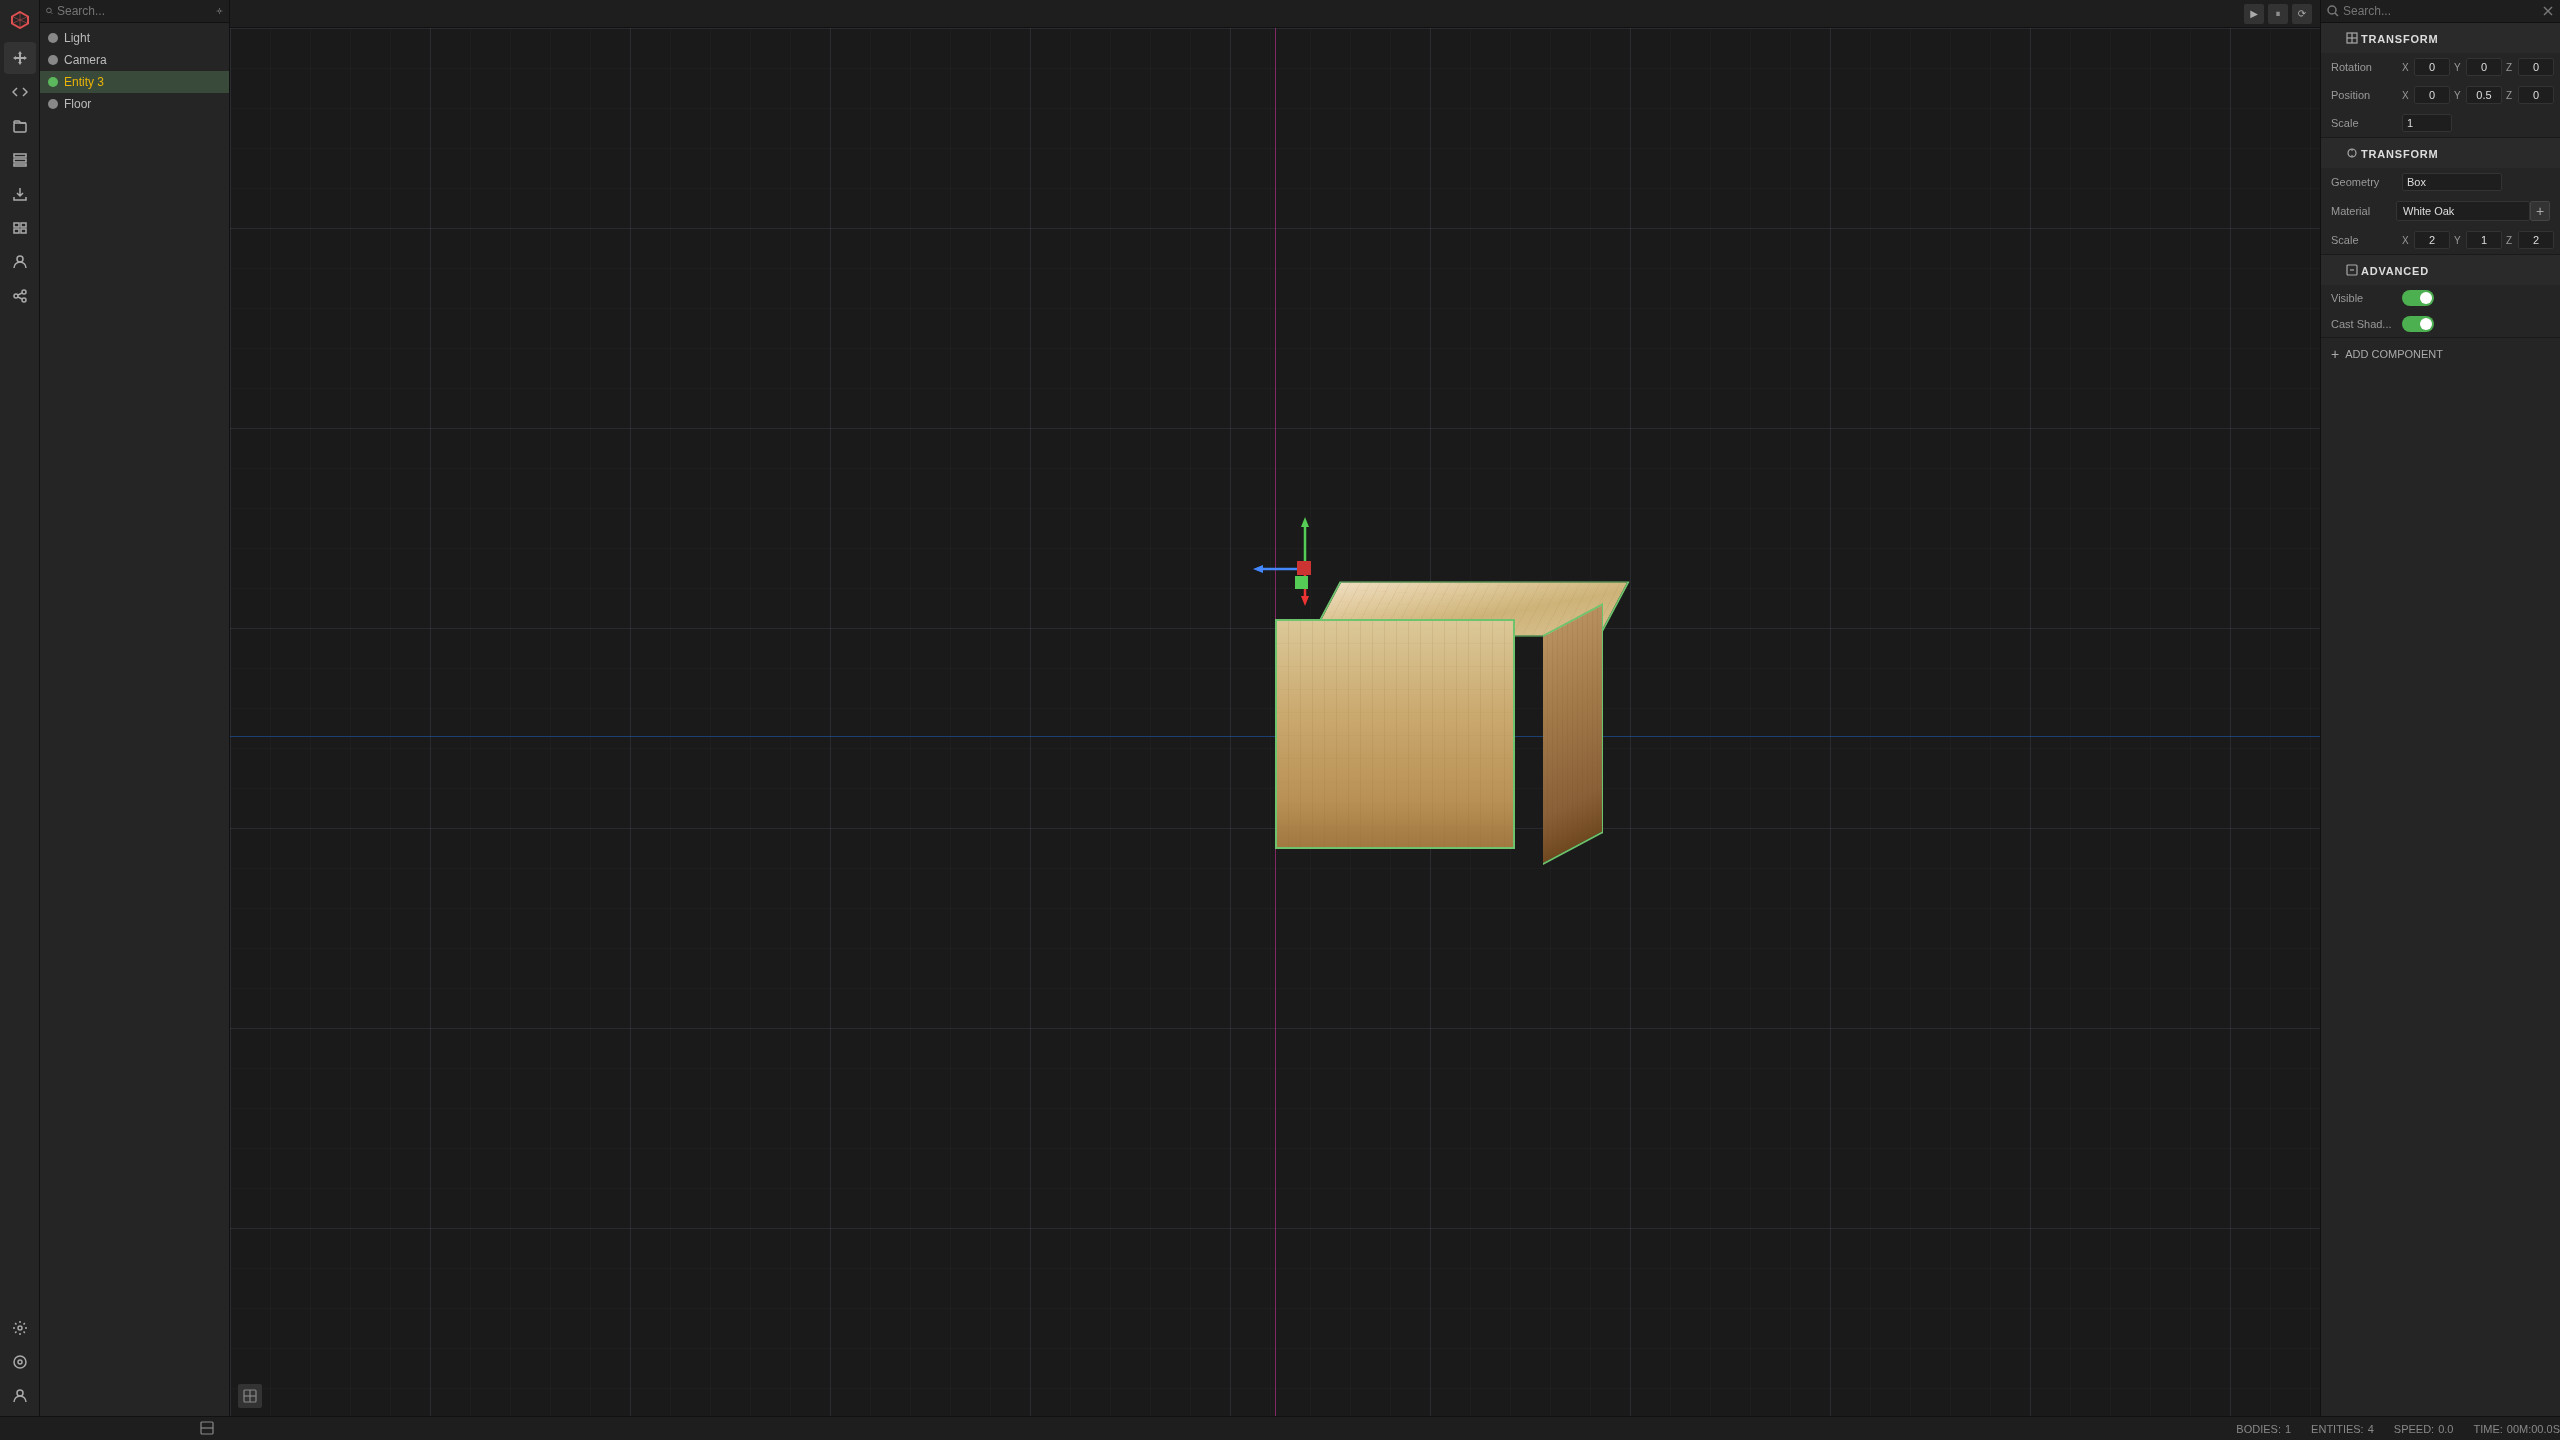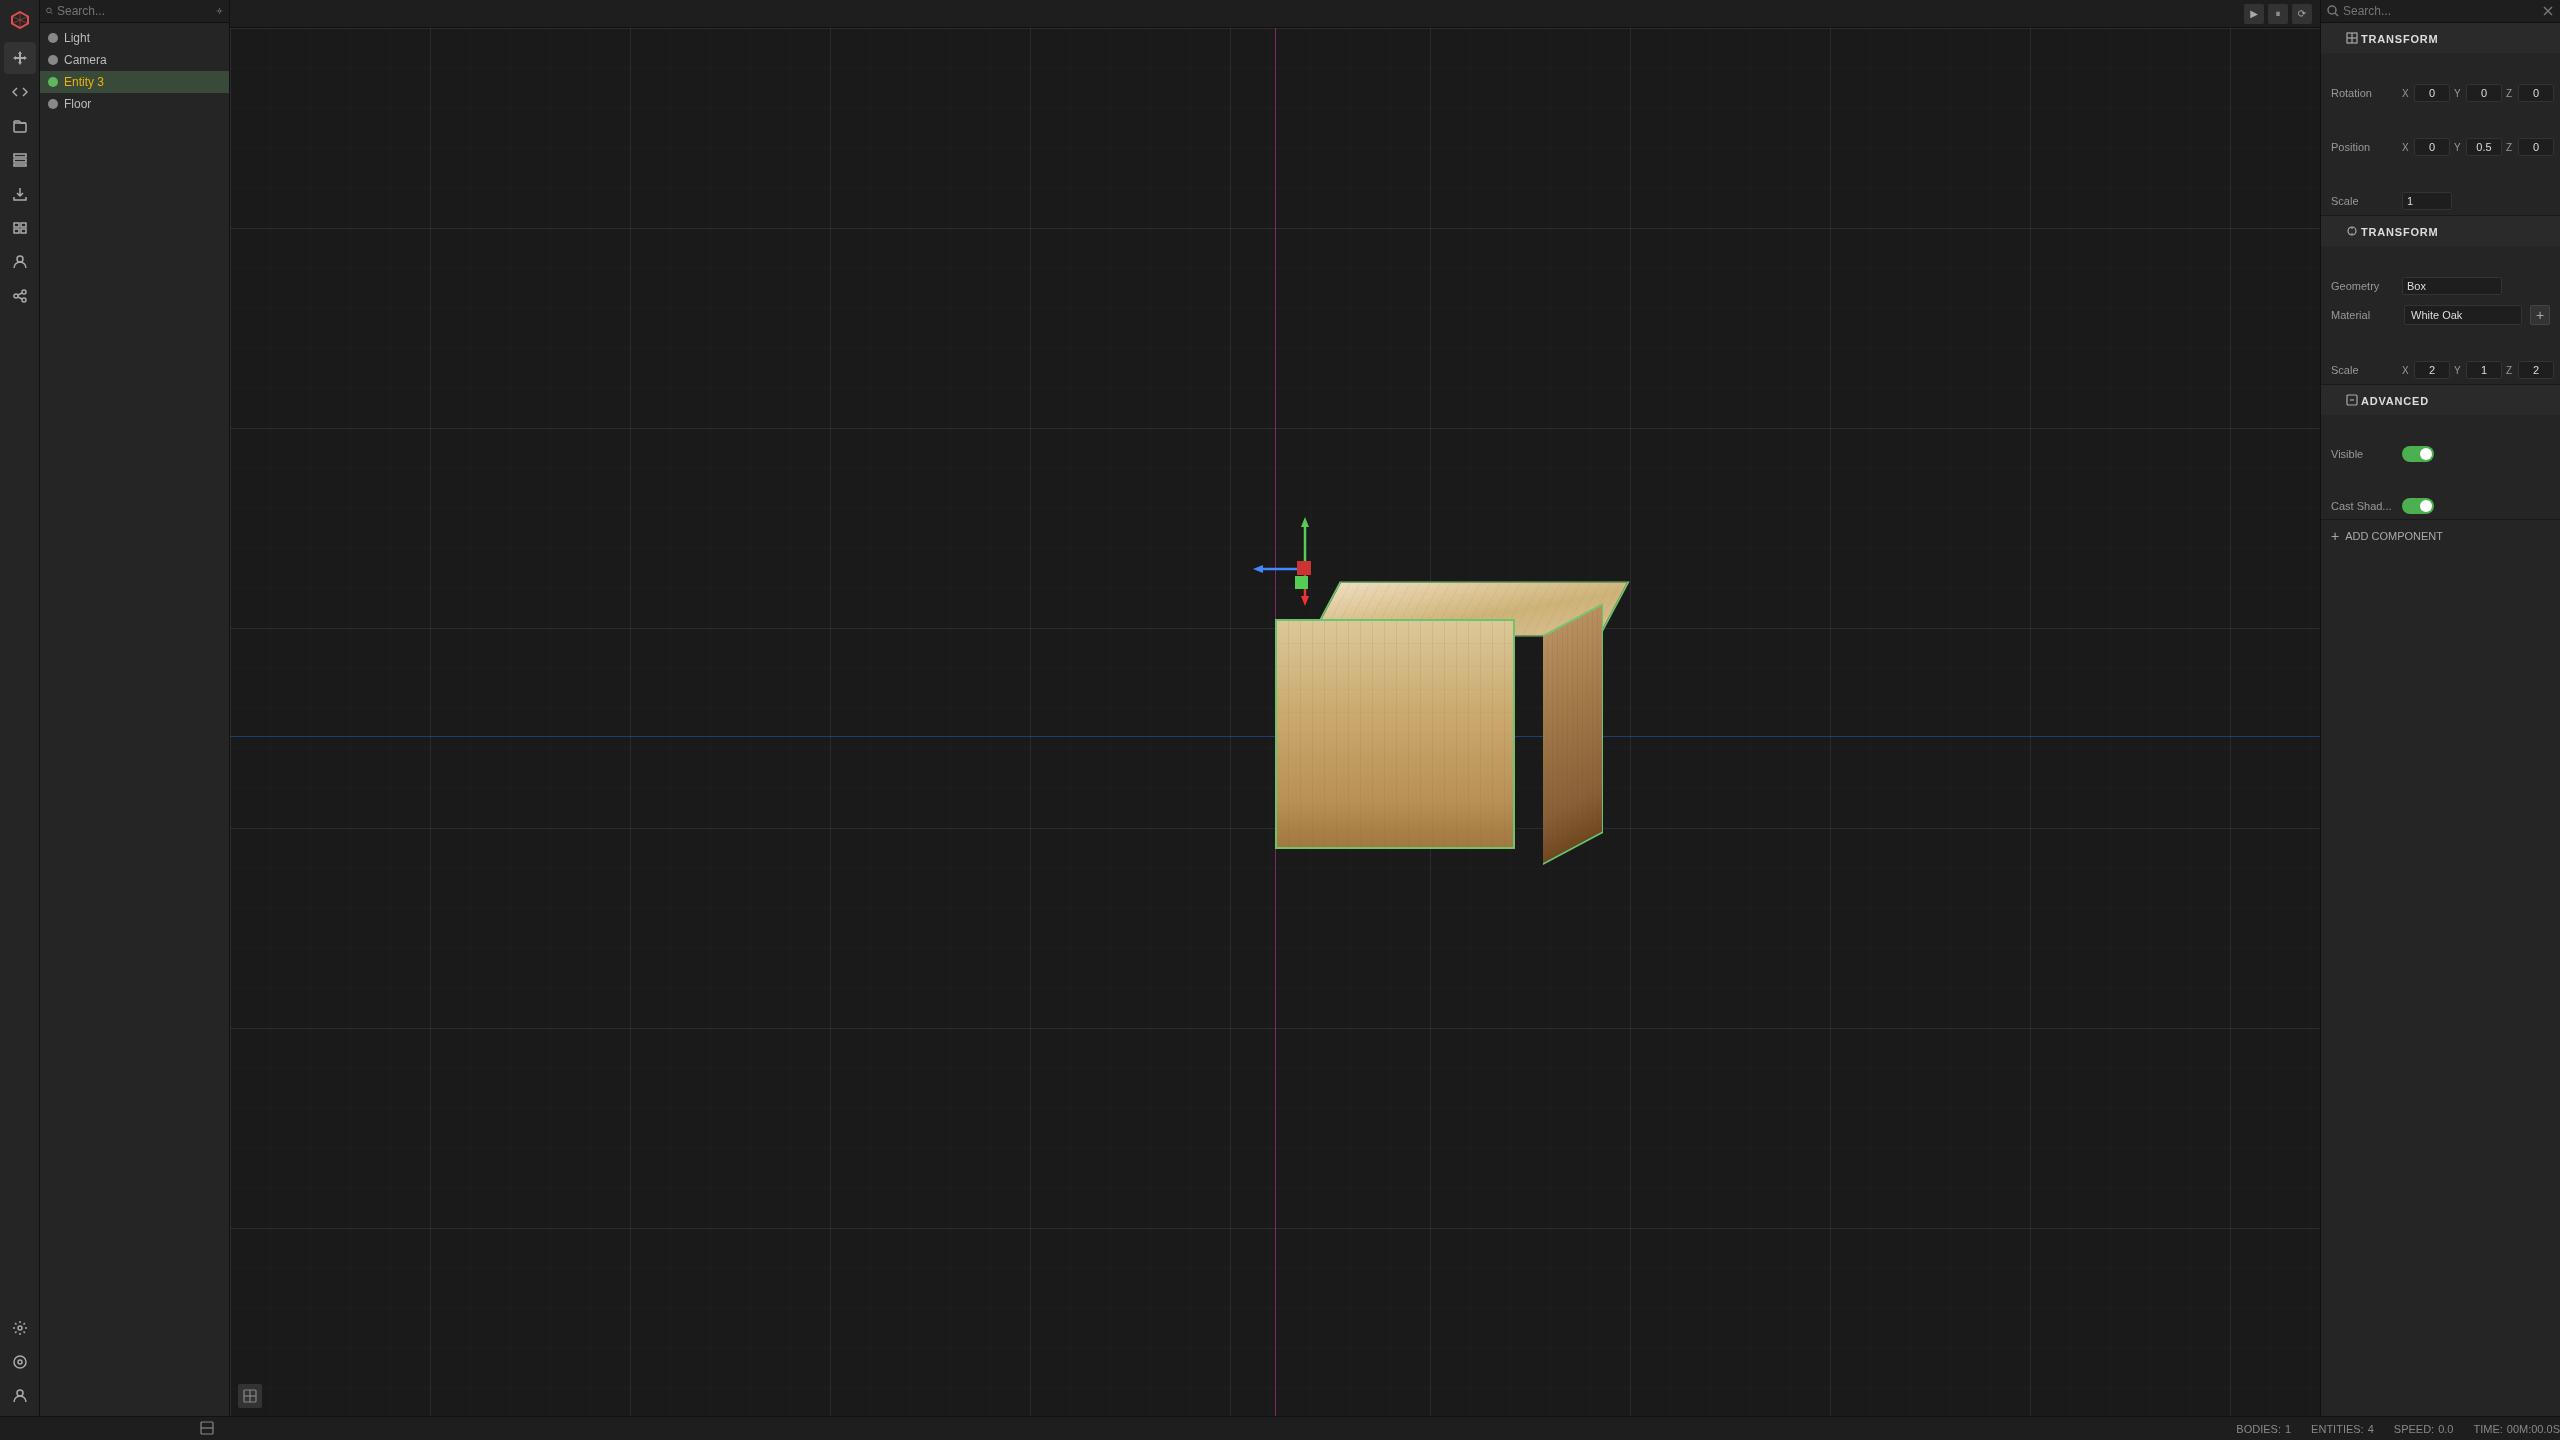--- a/index.html
+++ b/index.html
@@ -197,21 +197,20 @@
       align-items: center;
       justify-content: center;
     }
 
     .panel-row {
       display: flex;
       align-items: center;
       padding: 5px 10px;
       gap: 6px;
       min-height: 26px;
-      margin-top: 26px;
     }
 
     .panel-label {
       color: #999;
       font-size: 11px;
       width: 65px;
       flex-shrink: 0;
     }
 
     .panel-fields {
@@ -250,21 +249,21 @@
       color: #ddd;
       font-size: 11px;
       width: 50px;
       padding: 2px 4px;
     }
 
     .material-row {
       display: flex;
       align-items: center;
       padding: 5px 10px;
-      gap: 8px;
+      gap: 0;
     }
 
     .material-value {
       flex: 1;
       background: #1e1e1e;
       border: 1px solid #333;
       border-radius: 2px;
       padding: 3px 6px;
       font-size: 11px;
       color: #ddd;

